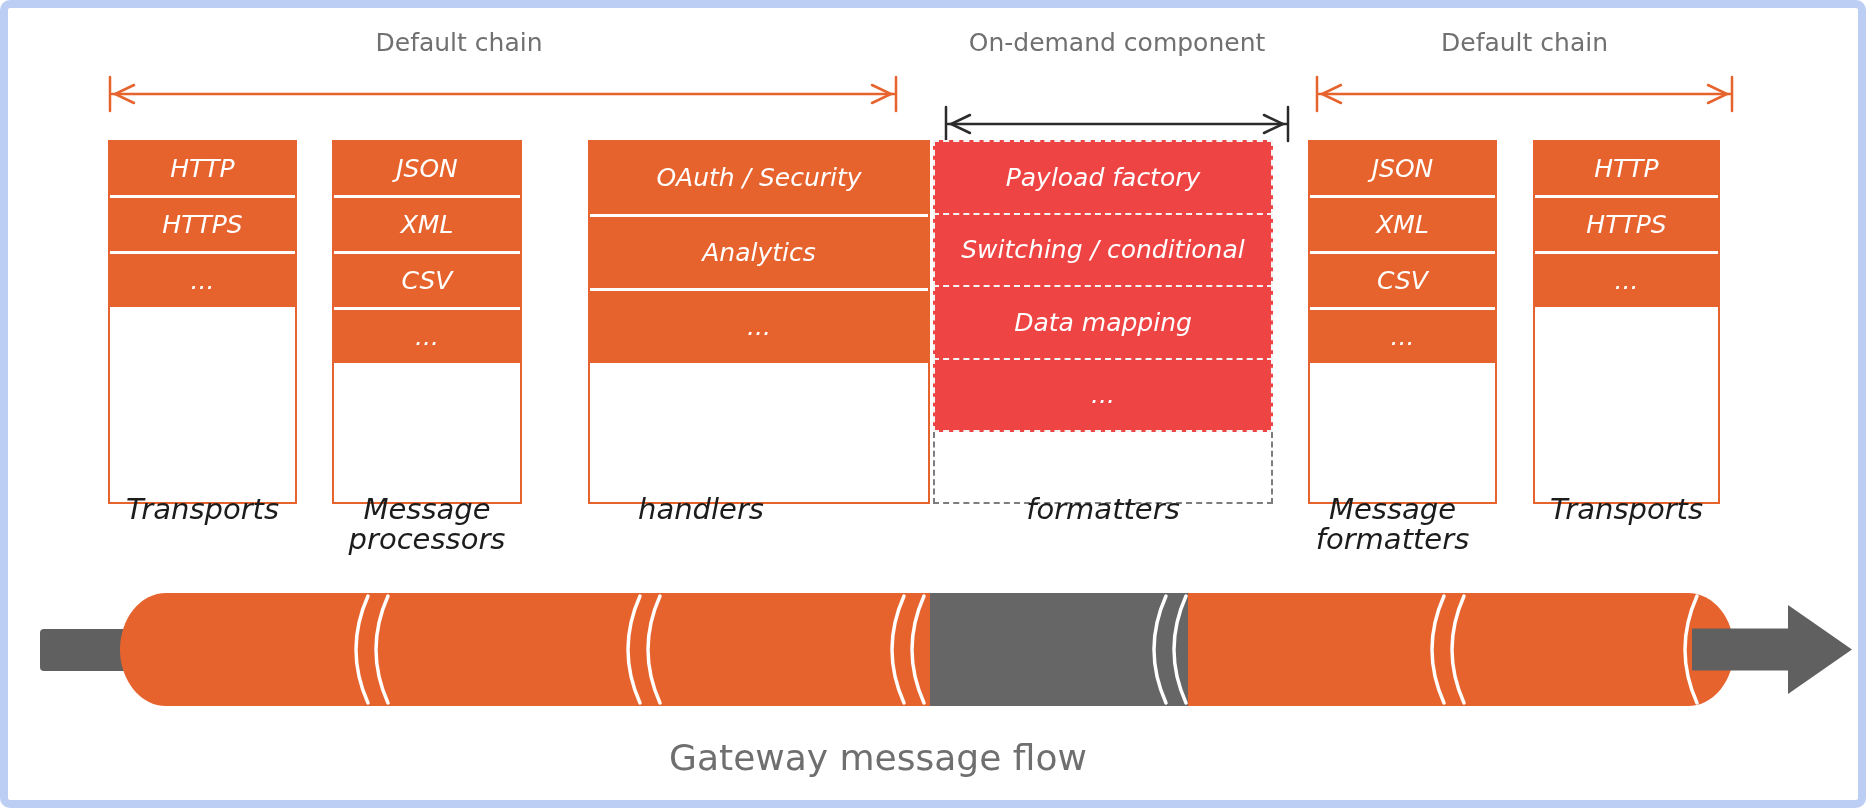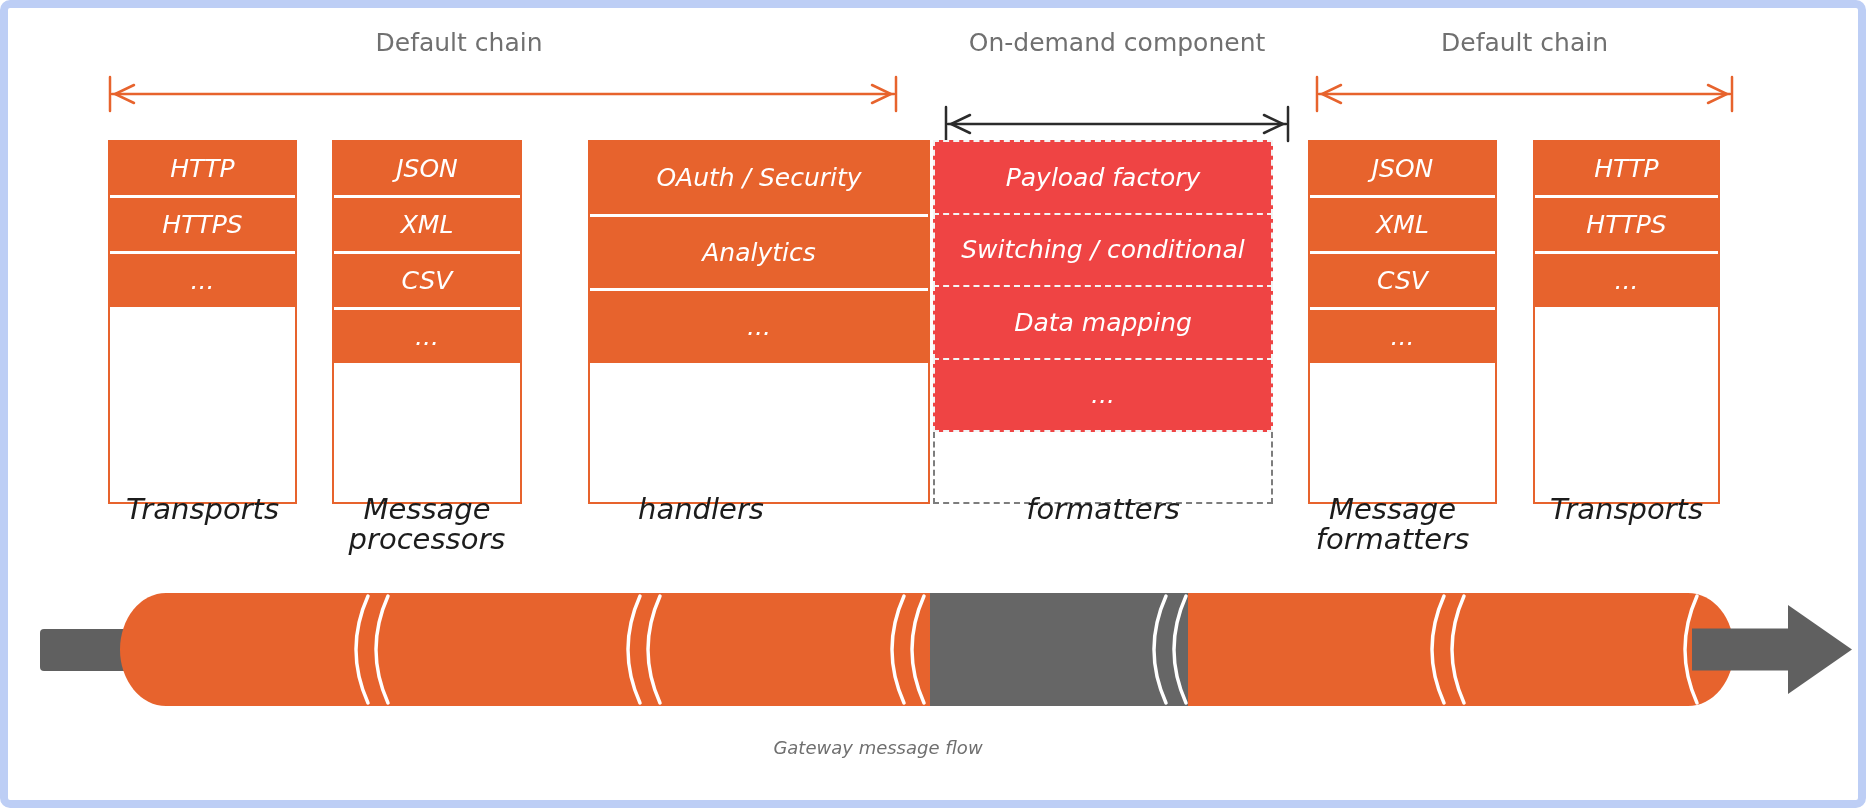--- a/index.html
+++ b/index.html
@@ -50,21 +50,21 @@
   .cl-1{left:108px;width:189px;}
   .cl-2{left:332px;width:190px;}
   .cl-3{left:530px;width:342px;}
   .cl-4{left:933px;width:340px;}
   .cl-5{left:1298px;width:189px;}
   .cl-6{left:1533px;width:187px;}
 
   
   .pipeline-svg{position:absolute;left:0;top:585px;}
   .caption{position:absolute;top:737px;left:0;width:1756px;text-align:center;
-           font-style:italic;font-size:18px;color:#6f6f6f;}
+           font-size:36px;color:#6f6f6f;}
 </style>
 </head>
 <body>
 
 <div class="frame"></div>
 
 <div class="bracket bracket-1">
   <div class="bracket-label">Default chain</div>
   <svg width="790" height="40">
     <g stroke="#e7632d" stroke-width="2.5" fill="none" stroke-linecap="round">

